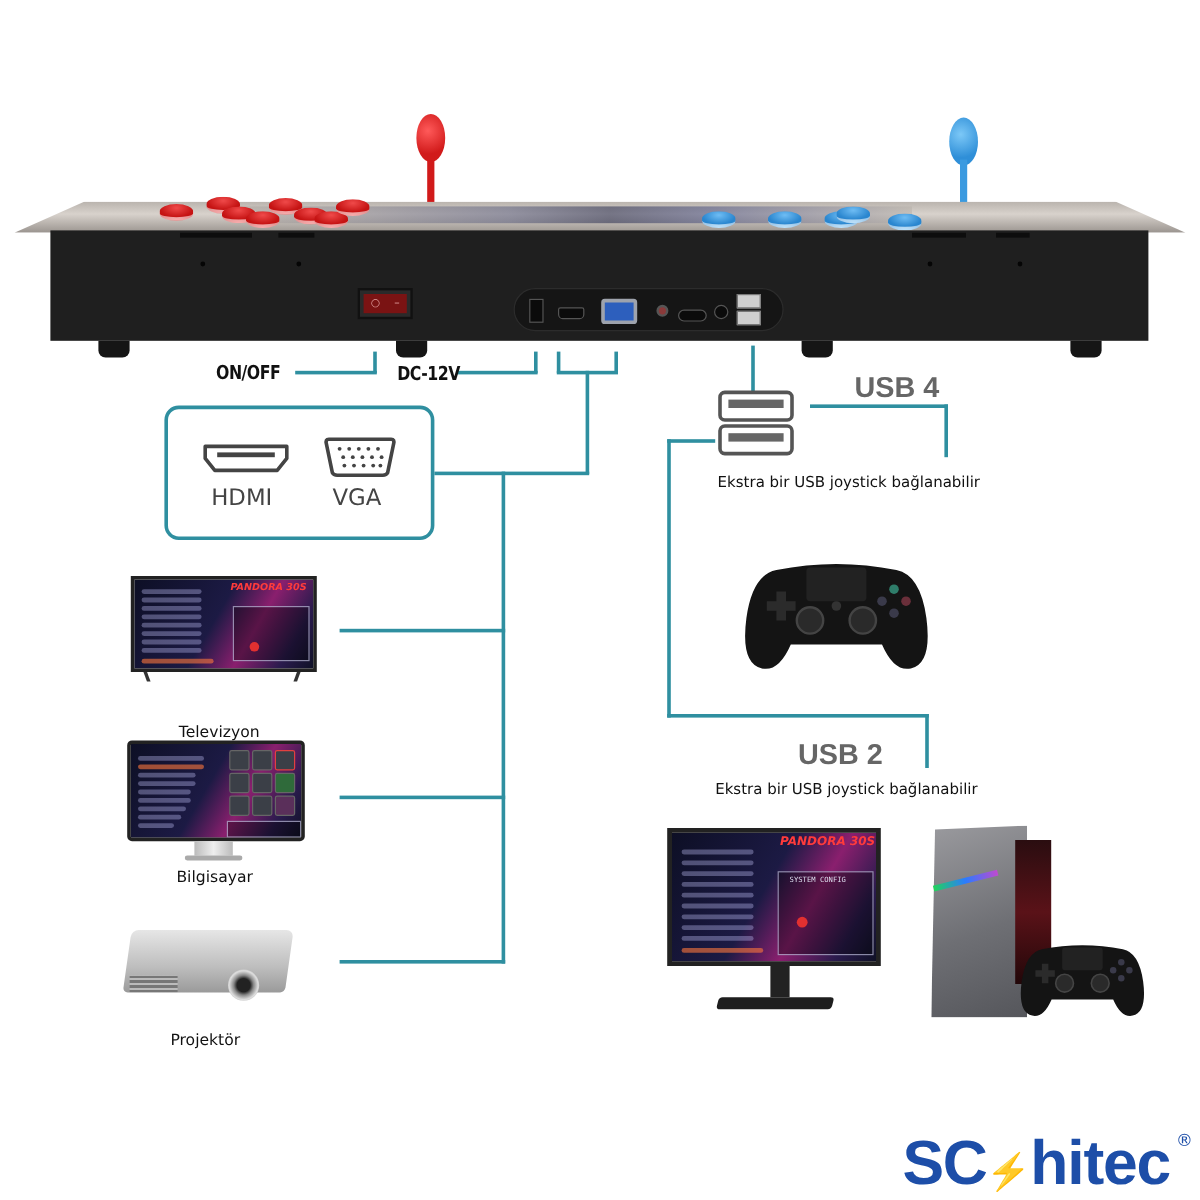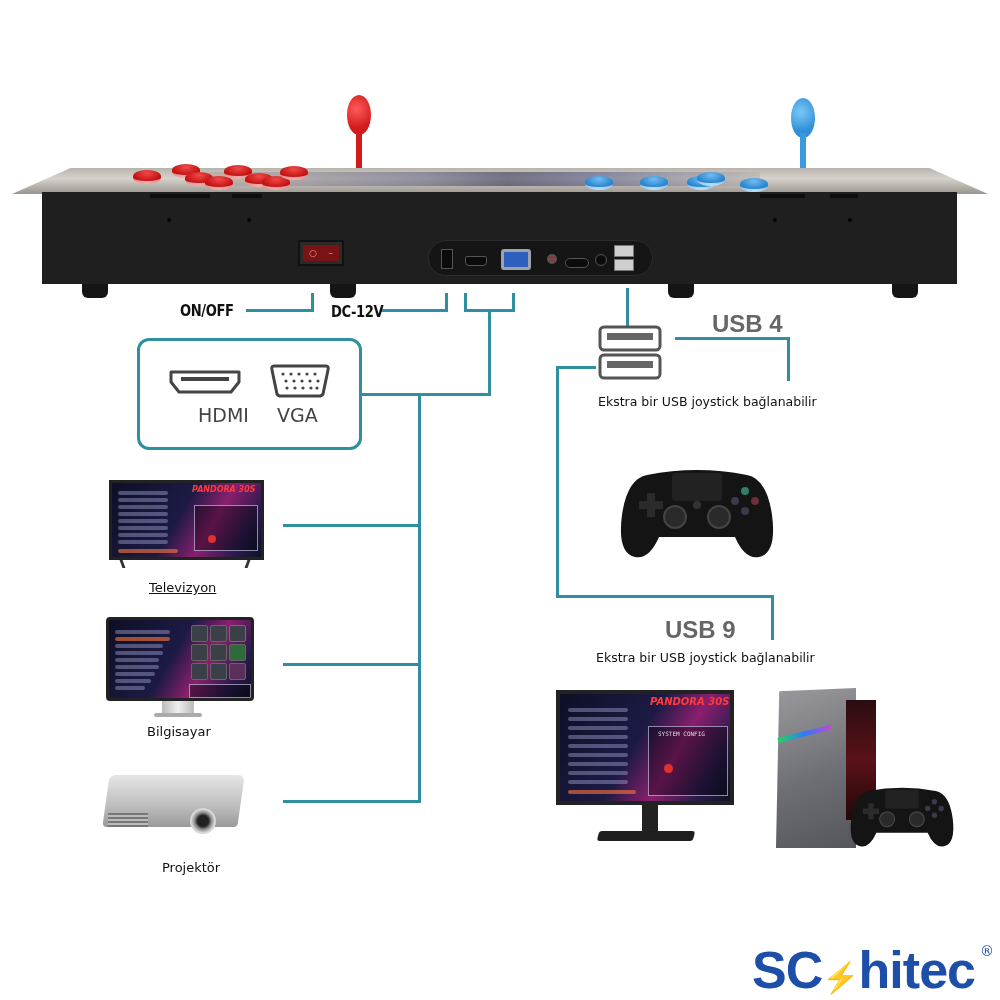--- a/index.html
+++ b/index.html
@@ -189,21 +189,21 @@
 </div>
 
 <div class="abs lbl-bold" style="left:180px;top:301px;">ON/OFF</div>
 <div class="abs lbl-bold" style="left:331px;top:302px;">DC-12V</div>
 
 <div class="abs conn-box">
   <svg class="abs" style="left:28px;top:28px;" width="74" height="26" viewBox="0 0 74 26">
     <path d="M3 3 H71 V13 L63 23 H11 L3 13 Z" fill="none" stroke="#444" stroke-width="3" stroke-linejoin="round"></path>
     <rect x="13" y="8" width="48" height="4" fill="#444"></rect>
   </svg>
-  <div class="abs conn-label" style="left:36px;top:63px;margin-left:22px;">HDMI</div>
+  <div class="abs conn-label" style="left:36px;top:63px;">HDMI</div>
   <svg class="abs" style="left:128px;top:22px;" width="64" height="36" viewBox="0 0 64 36">
     <path d="M6 3 H58 Q61 3 60 7 L55 31 Q54 33 51 33 H13 Q10 33 9 31 L4 7 Q3 3 6 3 Z" fill="none" stroke="#444" stroke-width="3"></path>
     <g fill="#444">
       <circle cx="15" cy="11" r="1.6"></circle>
         <circle cx="23" cy="11" r="1.6"></circle>
         <circle cx="31" cy="11" r="1.6"></circle>
         <circle cx="39" cy="11" r="1.6"></circle>
         <circle cx="47" cy="11" r="1.6"></circle>
       <circle cx="18" cy="18" r="1.6"></circle>
         <circle cx="26" cy="18" r="1.6"></circle>
@@ -235,41 +235,41 @@
   <path d="M22 36 h8 v-8 h8 v8 h8 v8 h-8 v8 h-8 v-8 h-8 z" fill="#2b2b2b"></path>
   <circle cx="58" cy="52" r="11" fill="#2a2a2a" stroke="#444" stroke-width="2"></circle>
   <circle cx="102" cy="52" r="11" fill="#2a2a2a" stroke="#444" stroke-width="2"></circle>
   <circle cx="80" cy="40" r="4" fill="#333"></circle>
   <circle cx="128" cy="26" r="4" fill="#2f7d6a"></circle>
   <circle cx="118" cy="36" r="4" fill="#3a3a4a"></circle>
   <circle cx="138" cy="36" r="4" fill="#6a2f3a"></circle>
   <circle cx="128" cy="46" r="4" fill="#3a3a4a"></circle>
 </svg>
 
-<div class="abs usb-title" style="left:665px;top:616px;">USB 9</div>
+<div class="abs usb-title" style="left:665px;top:616px;">USB 2</div>
 <div class="abs caption" style="left:596px;top:650px;font-size:12.5px;">Ekstra bir USB joystick bağlanabilir</div>
 
 <div>
   <div class="abs screen" style="left:109px;top:480px;width:155px;height:80px;">
     <div class="menu-row" style="left:6px;top:8px;width:50px;"></div>
     <div class="menu-row" style="left:6px;top:15px;width:50px;"></div>
     <div class="menu-row" style="left:6px;top:22px;width:50px;"></div>
     <div class="menu-row" style="left:6px;top:29px;width:50px;"></div>
     <div class="menu-row" style="left:6px;top:36px;width:50px;"></div>
     <div class="menu-row" style="left:6px;top:43px;width:50px;"></div>
     <div class="menu-row" style="left:6px;top:50px;width:50px;"></div>
     <div class="menu-row" style="left:6px;top:57px;width:50px;"></div>
     <div class="menu-row menu-hot" style="left:6px;top:66px;width:60px;"></div>
     <div class="screen-logo" style="left:80px;top:2px;font-size:8px;">PANDORA 30S</div>
     <div class="config-box" style="left:82px;top:22px;width:64px;height:46px;"></div>
     <div class="abs" style="left:96px;top:52px;width:8px;height:8px;border-radius:50%;background:#e23030;"></div>
   </div>
   <div class="abs" style="left:121px;top:560px;width:3px;height:8px;background:#333;transform:skewX(20deg);"></div>
   <div class="abs" style="left:246px;top:560px;width:3px;height:8px;background:#333;transform:skewX(-20deg);"></div>
-  <div class="abs caption" style="left:149px;top:580px;text-decoration:underline;">Televizyon</div>
+  <div class="abs caption" style="left:149px;top:603px;">Televizyon</div>
 </div>
 
 <div>
   <div class="abs screen" style="left:106px;top:617px;width:148px;height:84px;border-radius:4px;">
     <div class="menu-row" style="left:6px;top:10px;width:55px;"></div>
     <div class="menu-row menu-hot" style="left:6px;top:17px;width:55px;"></div>
     <div class="menu-row" style="left:6px;top:24px;width:48px;"></div>
     <div class="menu-row" style="left:6px;top:31px;width:48px;"></div>
     <div class="menu-row" style="left:6px;top:38px;width:44px;"></div>
     <div class="menu-row" style="left:6px;top:45px;width:44px;"></div>
@@ -289,21 +289,21 @@
   </div>
   <div class="abs" style="left:162px;top:701px;width:32px;height:12px;background:linear-gradient(90deg,#bbb,#eee,#bbb);"></div>
   <div class="abs" style="left:154px;top:713px;width:48px;height:4px;background:#aaa;border-radius:2px;"></div>
   <div class="abs caption" style="left:147px;top:724px;">Bilgisayar</div>
 </div>
 
 <div>
   <div class="abs" style="left:106px;top:775px;width:135px;height:52px;background:linear-gradient(180deg,#e6e6e6,#bdbdbd 60%,#9a9a9a);border-radius:6px 6px 4px 4px;transform:skewX(-8deg);"></div>
   <div class="abs" style="left:108px;top:813px;width:40px;height:14px;background:repeating-linear-gradient(180deg,#777 0 2px,#bbb 2px 4px);"></div>
   <div class="abs" style="left:190px;top:808px;width:26px;height:26px;border-radius:50%;background:radial-gradient(circle,#222 30%,#888 45%,#ddd 65%,#999 100%);"></div>
-  <div class="abs caption" style="left:142px;top:860px;margin-left:20px;">Projektör</div>
+  <div class="abs caption" style="left:142px;top:860px;">Projektör</div>
 </div>
 
 <div>
   <div class="abs screen" style="left:556px;top:690px;width:178px;height:115px;border-width:4px;">
     <div class="menu-row" style="left:8px;top:14px;width:60px;"></div>
     <div class="menu-row" style="left:8px;top:23px;width:60px;"></div>
     <div class="menu-row" style="left:8px;top:32px;width:60px;"></div>
     <div class="menu-row" style="left:8px;top:41px;width:60px;"></div>
     <div class="menu-row" style="left:8px;top:50px;width:60px;"></div>
     <div class="menu-row" style="left:8px;top:59px;width:60px;"></div>

